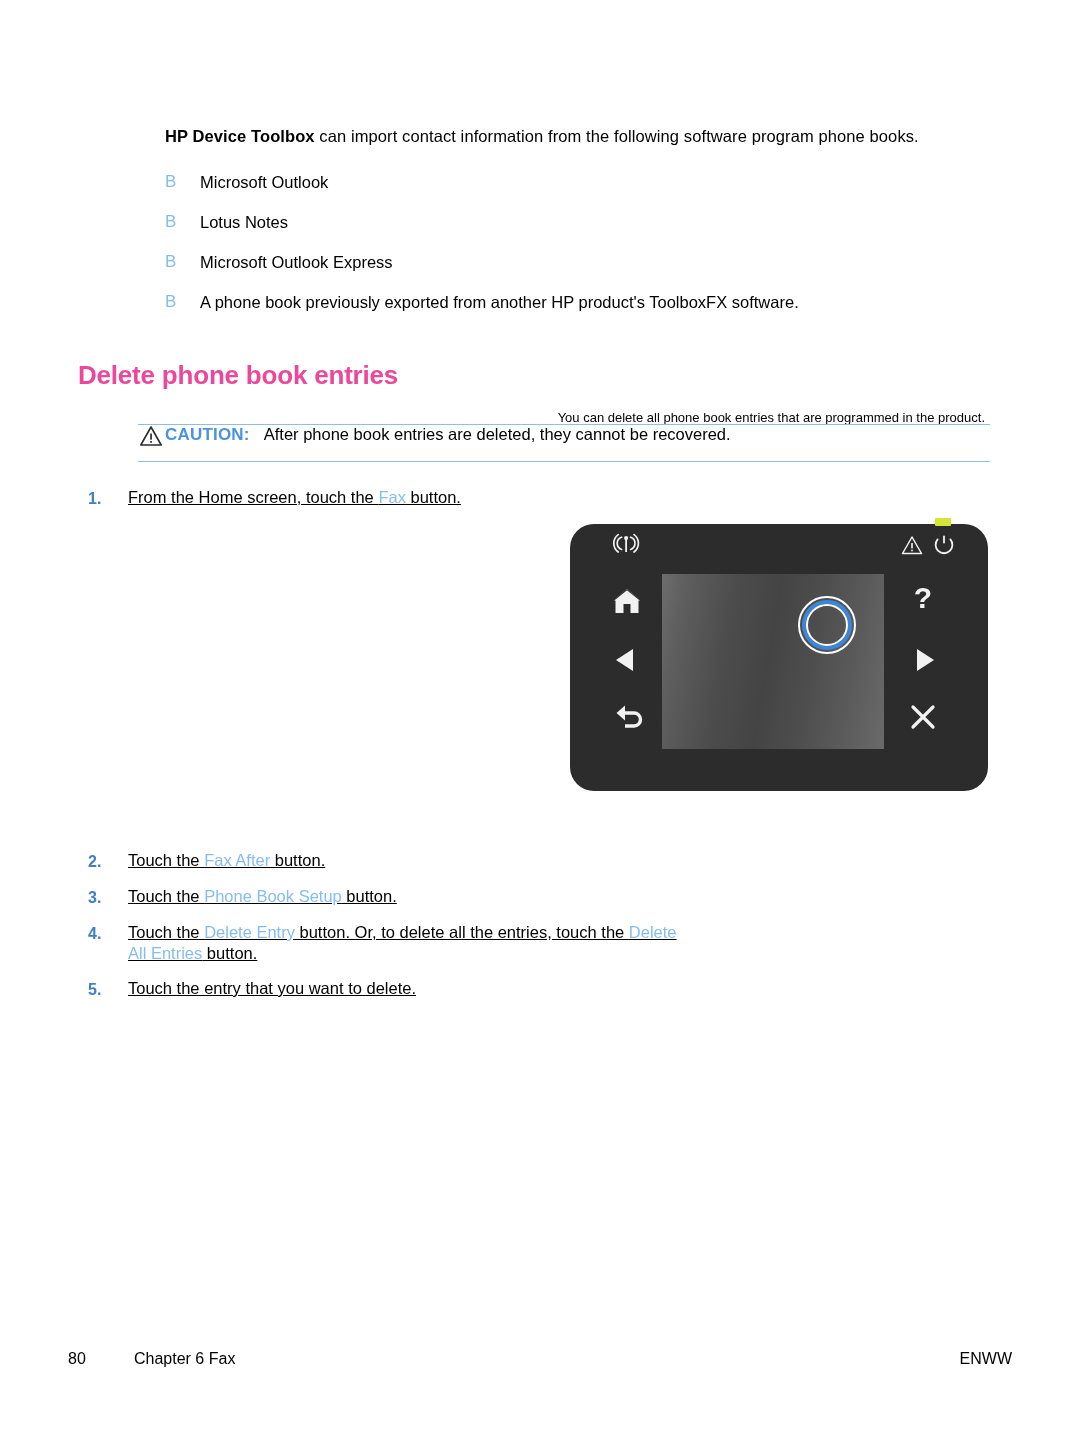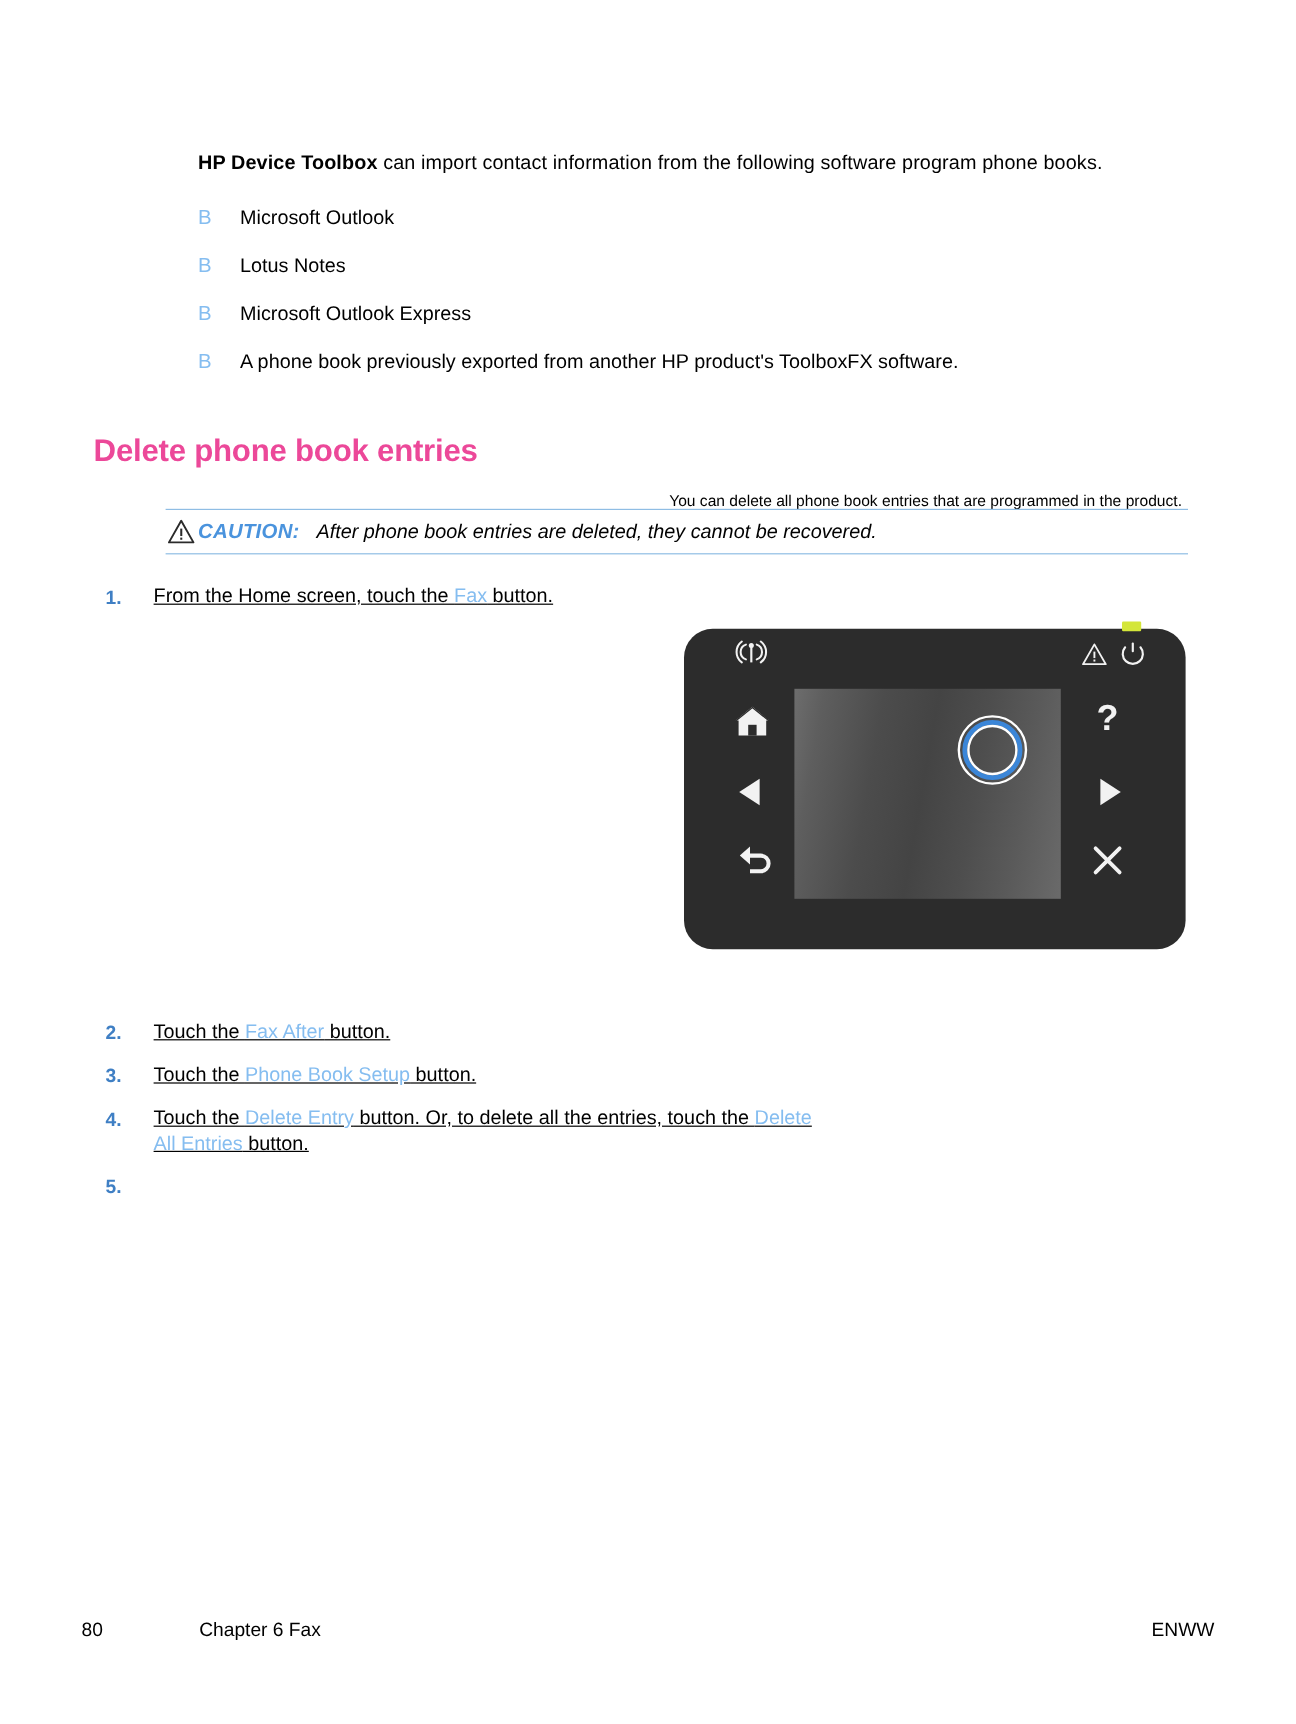--- a/index.html
+++ b/index.html
@@ -90,24 +90,23 @@
     top: 424px;
     width: 852px;
   }
   .caution-rule {
     height: 1px;
     background: #8fbde4;
     width: 100%;
   }
   .caution-body {
     display: flex;
-    align-items: center;
+    align-items: flex-start;
     height: 36px;
     padding-left: 1px;
-    font-style: italic;
   }
   .caution-icon {
     flex: 0 0 24px;
     width: 24px;
     height: 22px;
     position: relative;
     margin-right: 2px;
   }
   .caution-icon svg { display: block; }
   .caution-label {
@@ -238,21 +237,20 @@
   
   .footer {
     position: absolute;
     left: 68px;
     right: 68px;
     top: 1347px;
     height: 24px;
     display: flex;
     align-items: center;
     font-size: 16px;
-    gap: 32px;
   }
   .footer-page-num { width: 66px; }
   .footer-chapter  { flex: 1 1 auto; }
   .footer-locale   { text-align: right; }
 </style>
 </head>
 <body>
 
 <div class="page">
 
@@ -394,20 +392,21 @@
       <div class="step-row">
         <span class="step-num">3.</span>
         <span class="step-text"><span>Touch the </span><span class="ui-term">Phone Book Setup</span><span> button.</span></span>
       </div>
       <div class="step-row">
         <span class="step-num">4.</span>
         <span class="step-text"><span>Touch the </span><span class="ui-term">Delete Entry</span><span> button. Or, to delete all the entries, touch the </span><span class="ui-term">Delete All Entries</span><span> button.</span></span>
       </div>
       <div class="step-row">
         <span class="step-num">5.</span>
+        <span class="step-text"><span>Touch the entry that you want to delete.</span></span>
       </div>
     </div>
 
   <div class="footer">
     <span class="footer-page-num">80</span>
     <span class="footer-chapter">Chapter 6   Fax</span>
     <span class="footer-locale">ENWW</span>
   </div>
 
 </div>

